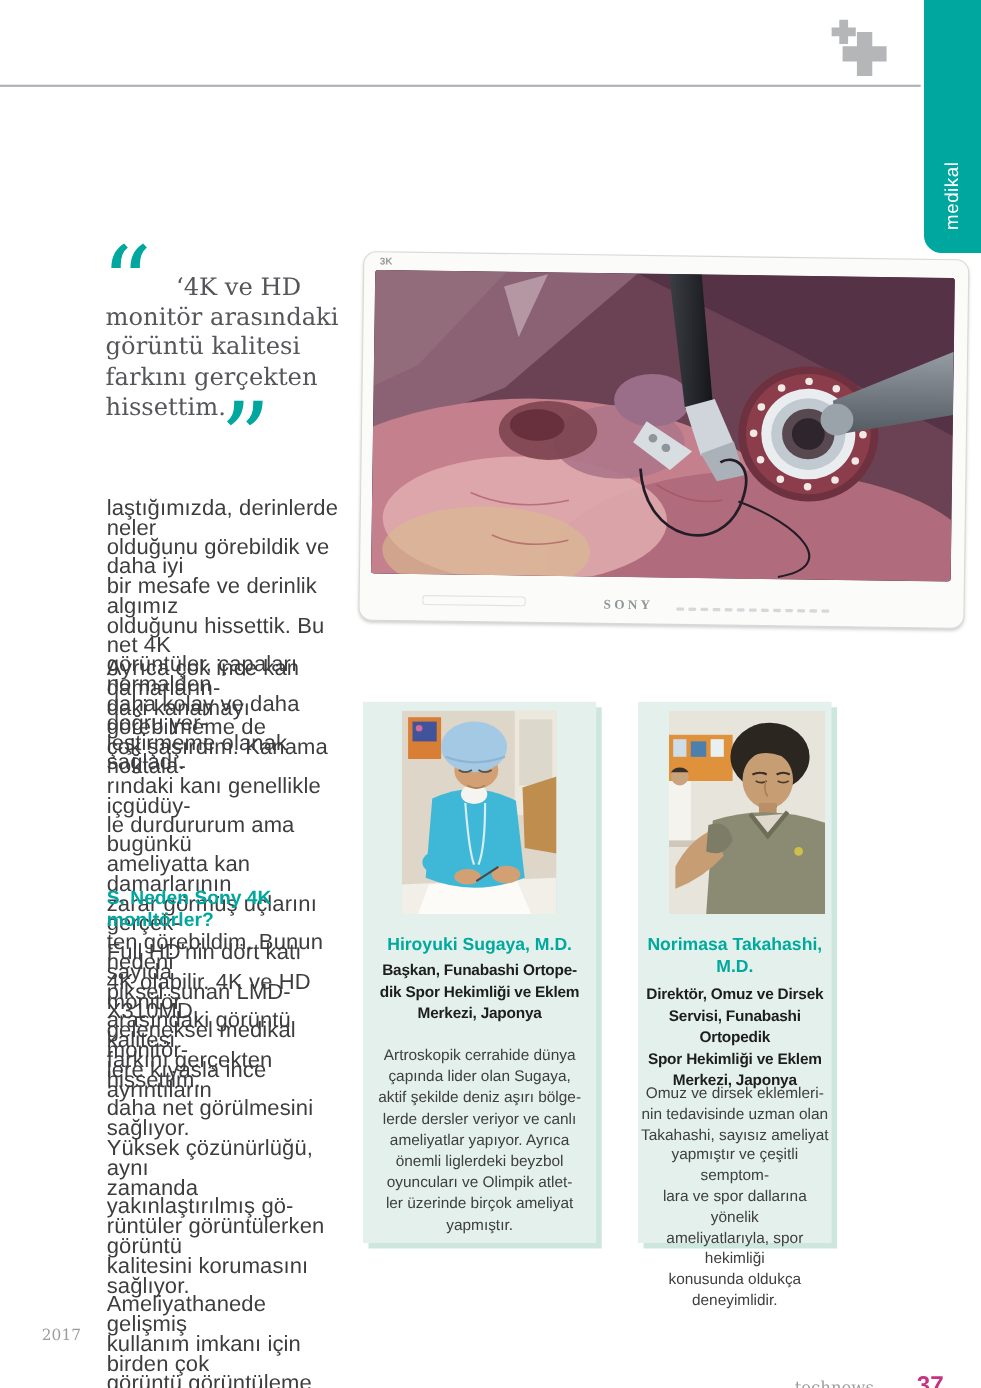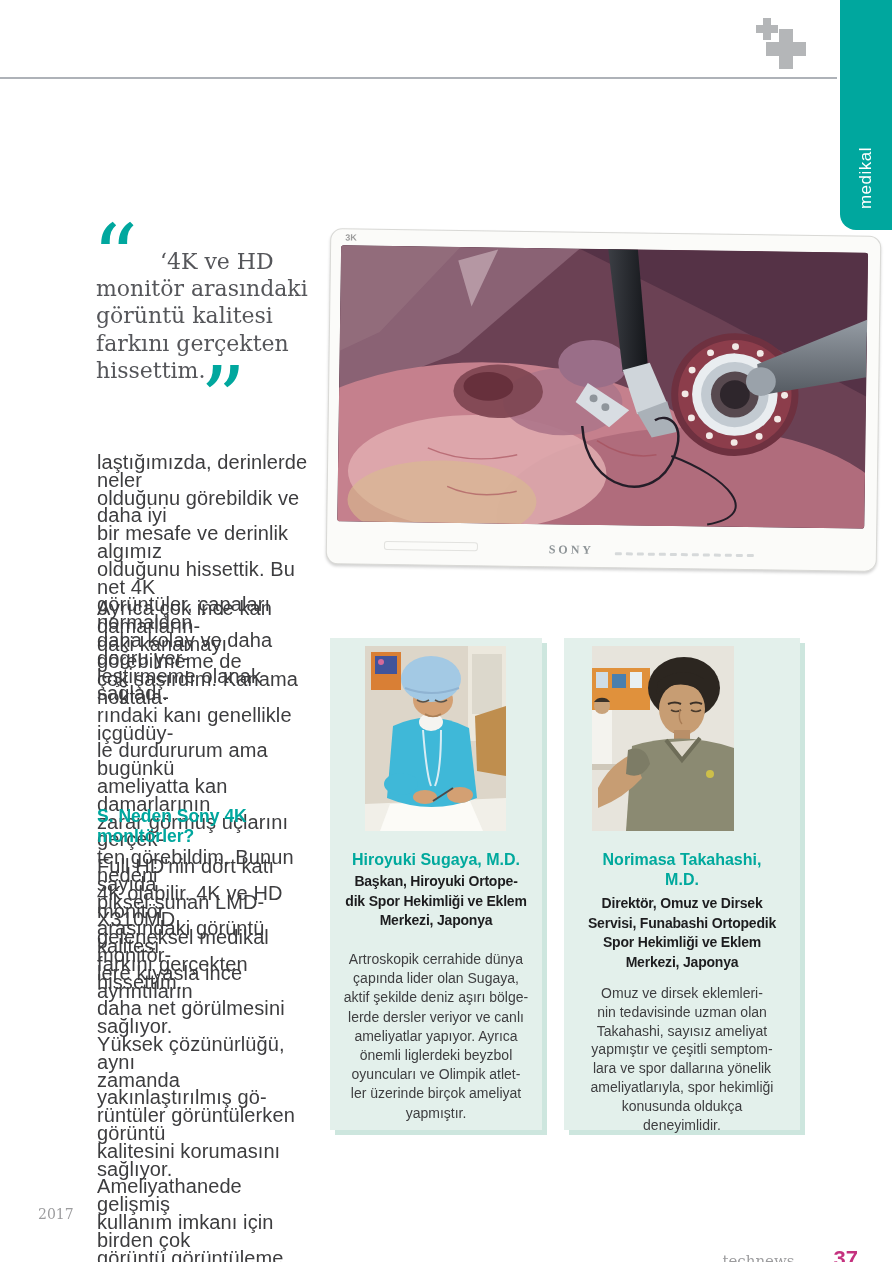--- a/index.html
+++ b/index.html
@@ -46,21 +46,21 @@
            letter-spacing:3px;color:#8f9598;}
   .monitor-buttons{position:absolute;right:122px;bottom:12px;display:flex;gap:4px;}
   .monitor-buttons i{display:block;width:7px;height:3px;background:#d6d9da;border-radius:1px;}
   .stand-lip{position:absolute;left:57px;bottom:14px;width:92px;height:7px;
            border:1px solid #e2e2df;border-radius:3px;}
 
   
   .card{position:absolute;top:638px;height:492px;background:#e3f0eb;
         box-shadow:5px 5px 0 0 #cde6de;}
   .card1{left:330px;width:212px;}
-  .card2{left:564px;width:236px;}
+  .card2{left:580px;width:176px;}
   .photo{position:absolute;top:8px;overflow:hidden;}
   .photo svg{display:block;}
   .card1 .photo{left:35px;width:141px;height:185px;}
   .card2 .photo{left:28px;width:142px;height:185px;}
   .card-name{position:absolute;left:0;right:0;top:212px;text-align:center;font-weight:bold;
         font-size:16px;line-height:20px;color:#00a99d;white-space:pre-line;}
   .card-title{position:absolute;left:2px;right:2px;text-align:center;font-weight:bold;
         font-size:14px;line-height:19.5px;letter-spacing:-0.2px;color:#1d1d1f;white-space:pre-line;}
   .card1 .card-title{top:234px;}
   .card2 .card-title{top:256px;}
@@ -243,21 +243,21 @@
         <path d="M40,42 Q66,52 94,42" stroke="#8fb3d2" stroke-width="2" fill="none"></path>
         <path d="M52,54 q6,4 12,0 M70,54 q6,4 12,0" stroke="#55514b" stroke-width="1.6" fill="none"></path>
         <path d="M60,68 q8,5 16,0" stroke="#a97f57" stroke-width="1.5" fill="none"></path>
         <ellipse cx="36" cy="138" rx="17" ry="11" fill="#3fb8d8"></ellipse>
         <ellipse cx="60" cy="151" rx="12" ry="7" fill="#d3a073"></ellipse>
         <ellipse cx="95" cy="149" rx="13" ry="8" fill="#d3a073"></ellipse>
         <line x1="88" y1="142" x2="68" y2="155" stroke="#4a4a4a" stroke-width="2"></line>
       </svg>
     </div>
     <div class="card-name">Hiroyuki Sugaya, M.D.</div>
-    <div class="card-title">Başkan, Hiroyuki Ortope-
+    <div class="card-title">Başkan, Funabashi Ortope-
 dik Spor Hekimliği ve Eklem
 Merkezi, Japonya</div>
     <div class="card-bio">Artroskopik cerrahide dünya
 çapında lider olan Sugaya,
 aktif şekilde deniz aşırı bölge-
 lerde dersler veriyor ve canlı
 ameliyatlar yapıyor. Ayrıca
 önemli liglerdeki beyzbol
 oyuncuları ve Olimpik atlet-
 ler üzerinde birçok ameliyat

